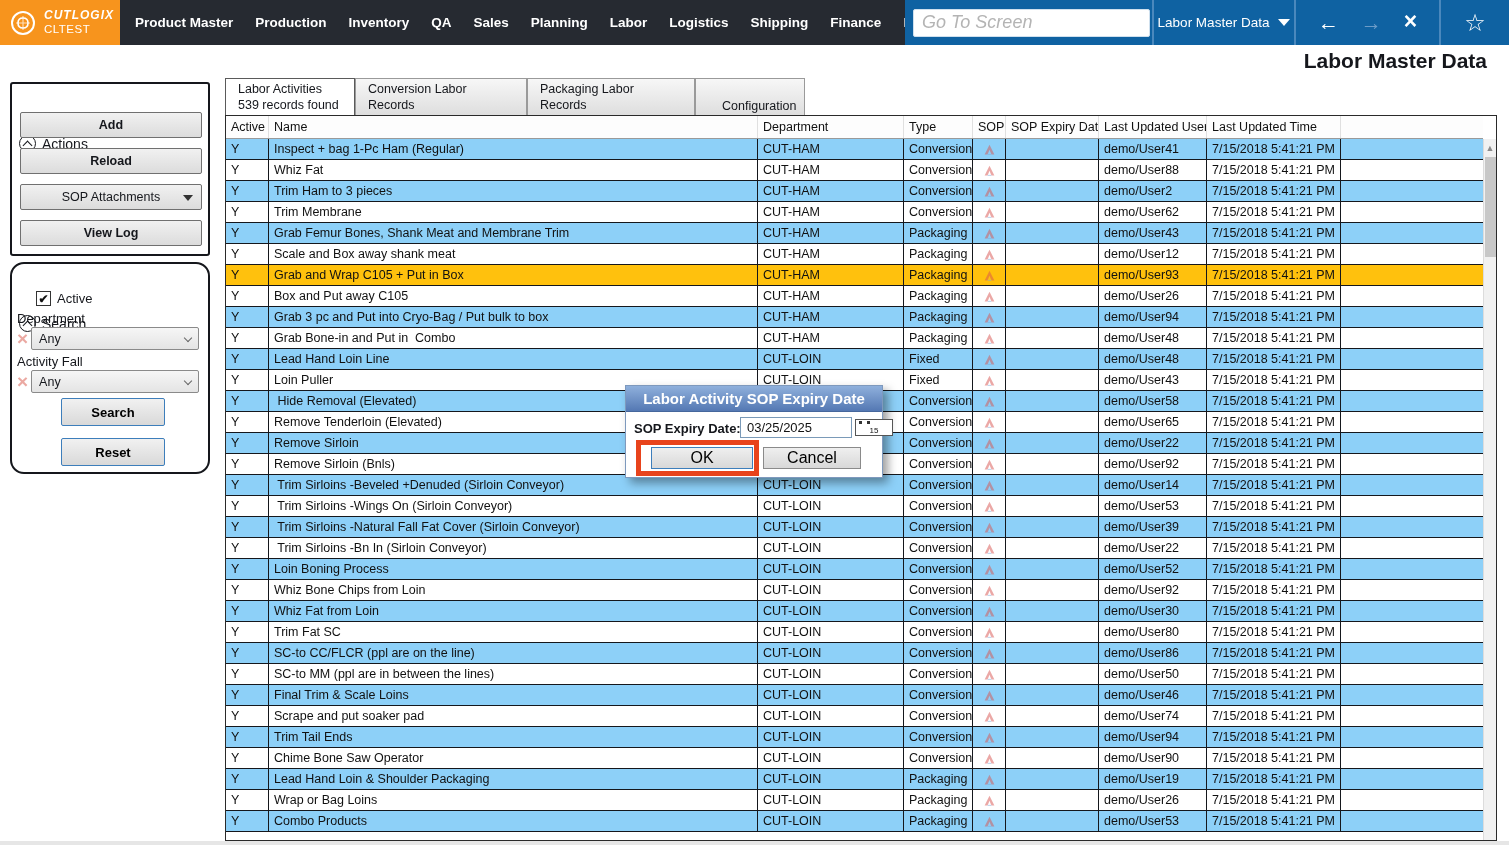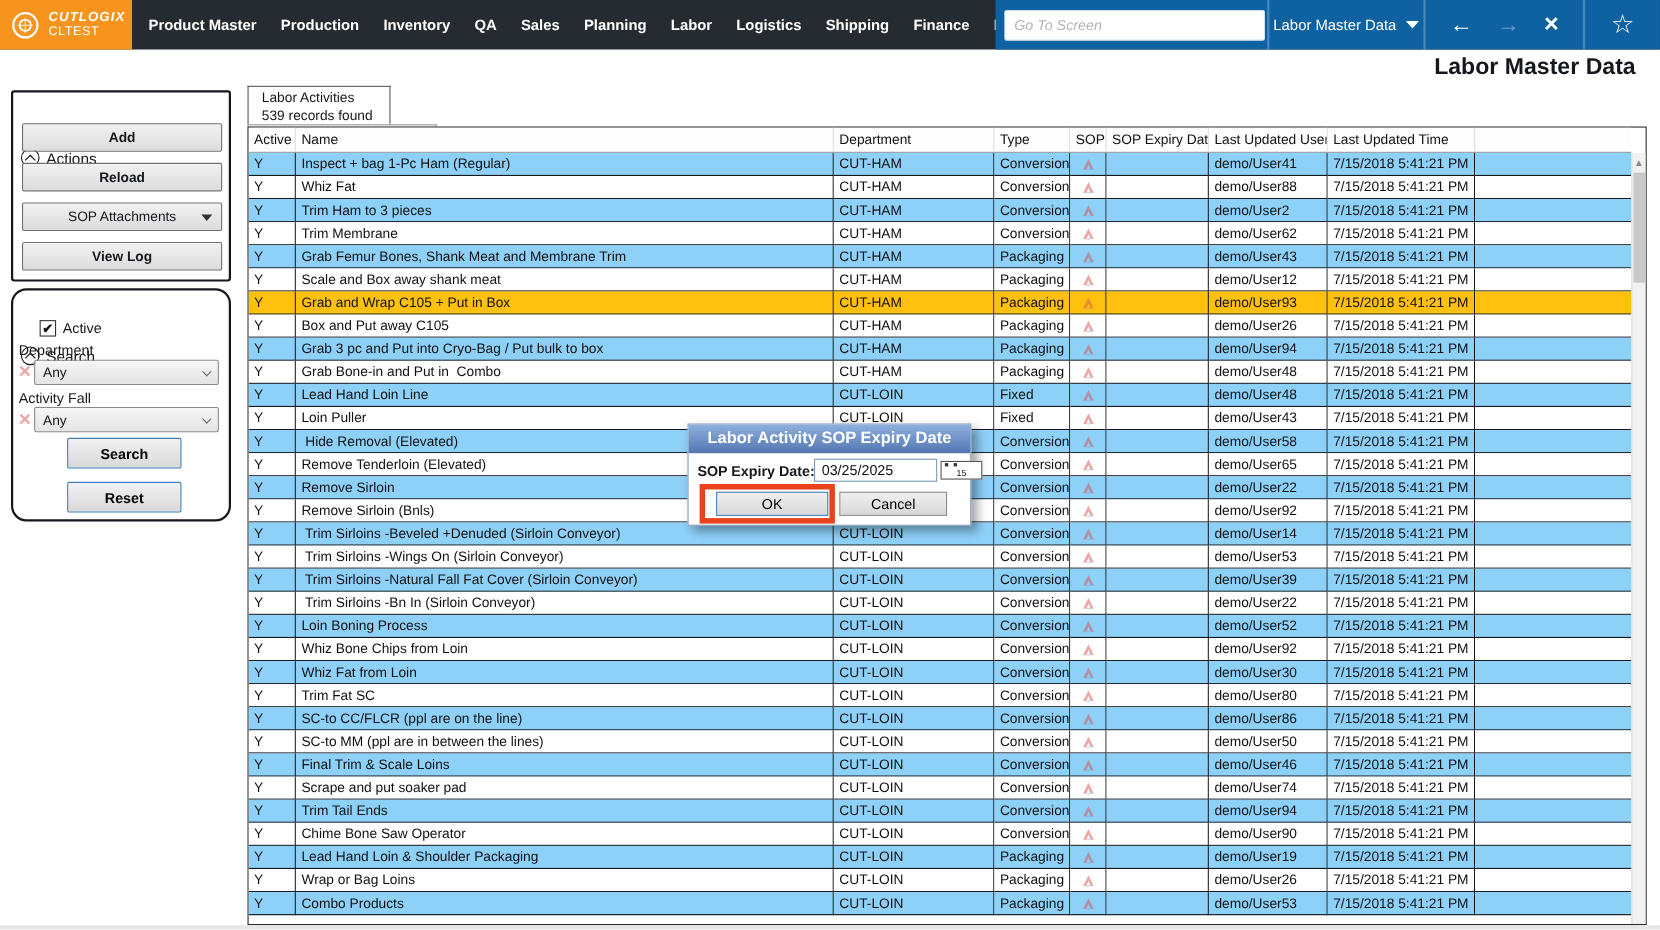--- a/index.html
+++ b/index.html
@@ -13,21 +13,21 @@
   .logo-text { display:flex; flex-direction:column; line-height:1.15; }
   .logo-brand { color:#fff; font-weight:bold; font-style:italic; font-size:12px; letter-spacing:1px; }
   .logo-env   { color:#fff; font-size:11.5px; letter-spacing:.5px; }
   .top-menu { position:absolute; left:124px; top:0; height:45px; display:flex; align-items:center; }
   .menu-item { color:#fff; font-weight:bold; font-size:13.5px; padding:0 11px; height:45px;
                display:flex; align-items:center; cursor:pointer; }
   .nav-right { position:absolute; left:905px; top:0; width:604px; height:45px; background:#0f62a2;
                display:flex; align-items:center; }
   .goto-wrap { width:247px; padding-left:8px; }
   .goto-input { width:237px; height:28px; border:1px solid #cfe0ee; border-radius:2px;
-                font-style:italic; font-size:13px; padding:0 8px; color:#444;
+                font-style:italic; font-size:18px; padding:0 8px; color:#444;
                 font-family:"Liberation Sans",sans-serif; }
   .goto-input::placeholder { color:#b4b4b4; font-style:italic; }
   .nav-div { width:2px; height:45px; background:#4a88bd; }
   .screen-select { width:140px; height:45px; display:flex; align-items:center; justify-content:center;
                    gap:9px; color:#fff; font-size:13.5px; cursor:pointer; }
   .dd-caret { width:0; height:0; border-left:6px solid transparent; border-right:6px solid transparent;
               border-top:7px solid #fff; }
   .nav-arrows { width:143px; height:45px; display:flex; align-items:center; justify-content:space-evenly; }
   .nav-glyph { color:#fff; font-size:21px; cursor:pointer; line-height:1; }
   .nav-glyph.dim { color:#6c9cc8; }
@@ -67,21 +67,21 @@
                 padding-left:7px; font-size:12.5px; position:relative; cursor:pointer; }
   .sel-caret { position:absolute; right:7px; top:9px; width:6px; height:6px;
                border-left:1.5px solid #666; border-bottom:1.5px solid #666; transform:rotate(-45deg); margin-top:-2px; }
   .blue-btn { position:absolute; left:49px; width:104px; height:28px;
               background:linear-gradient(#f1f1f1,#d9d9d9); border:1.5px solid #3d7ebb; border-radius:2px;
               font-weight:bold; font-size:13px; font-family:"Liberation Sans",sans-serif; cursor:pointer; }
   .btn-search { top:134px; } .btn-reset { top:174px; }
 
   
   .table-region { position:absolute; left:225px; top:78px; width:1272px; height:763px; }
-  .tabs { position:absolute; left:0; top:0; height:37px; display:flex;flex-direction:column; }
+  .tabs { position:absolute; left:0; top:0; height:37px; display:flex; }
   .tab { border:1px solid #9a9a9a; border-bottom:none; background:linear-gradient(#f7f7f7,#dedede);
          padding:3px 12px 0 12px; font-size:12.5px; line-height:1.25; cursor:pointer; }
   .tab .t1 { display:block; } .tab .t2 { display:block; }
   .tab-active { background:#fff; border:1px solid #5a5a5a; border-bottom:none; }
   .tab-config { display:flex; align-items:flex-end; padding:0 26px; }
   .tab-w1{ width:130px; } .tab-w2{ width:172px; } .tab-w3{ width:168px; } .tab-w4{ width:110px; }
 
   
   .grid { position:absolute; left:0; top:37px; width:1272px; height:726px; border:1px solid #2a2a2a; background:#fff; overflow:hidden; }
   .grid-row { display:grid; grid-template-columns:43px 489px 146px 69px 33px 93px 108px 134px 1fr; width:1257px; }
@@ -112,21 +112,21 @@
                  color:#fff; font-weight:bold; font-size:15px; display:flex; align-items:center; justify-content:center; }
   .modal-body { position:relative; height:66px; }
   .m-label { position:absolute; left:8px; top:9px; font-size:13px; font-weight:bold; }
   .m-date { position:absolute; left:114px; top:5px; width:112px; height:21px; border:1px solid #7a9ab8;
             font-size:13px; padding-left:6px; font-family:"Liberation Sans",sans-serif; color:#111; }
   .m-cal { position:absolute; left:229px; top:7px; width:38px; height:17px; border:1px solid #555;
            background:#fff; cursor:pointer; }
   .m-cal:before { content:""; position:absolute; left:3px; top:1px; width:3px; height:3px; background:#333; box-shadow:8px 0 #333; }
   .m-cal-day { position:absolute; left:0; right:0; bottom:0; text-align:center; font-size:8px; color:#111; }
   .m-btn { position:absolute; top:35px; height:22px; background:linear-gradient(#efefef,#d8d8d8);
-           font-size:13px; font-family:"Liberation Sans",sans-serif; cursor:pointer; }
+           font-size:16px; font-family:"Liberation Sans",sans-serif; cursor:pointer; }
   .m-ok { left:25px; width:102px; border:1.5px solid #3d7ebb; }
   .m-cancel { left:137px; width:98px; border:1px solid #8a8a8a; }
 
   
   .annotate-ok { position:absolute; left:636px; top:440px; width:123px; height:36px;
                  border:5px solid #e8431c; pointer-events:none; z-index:50; }
 </style>
 </head>
 <body>
 

